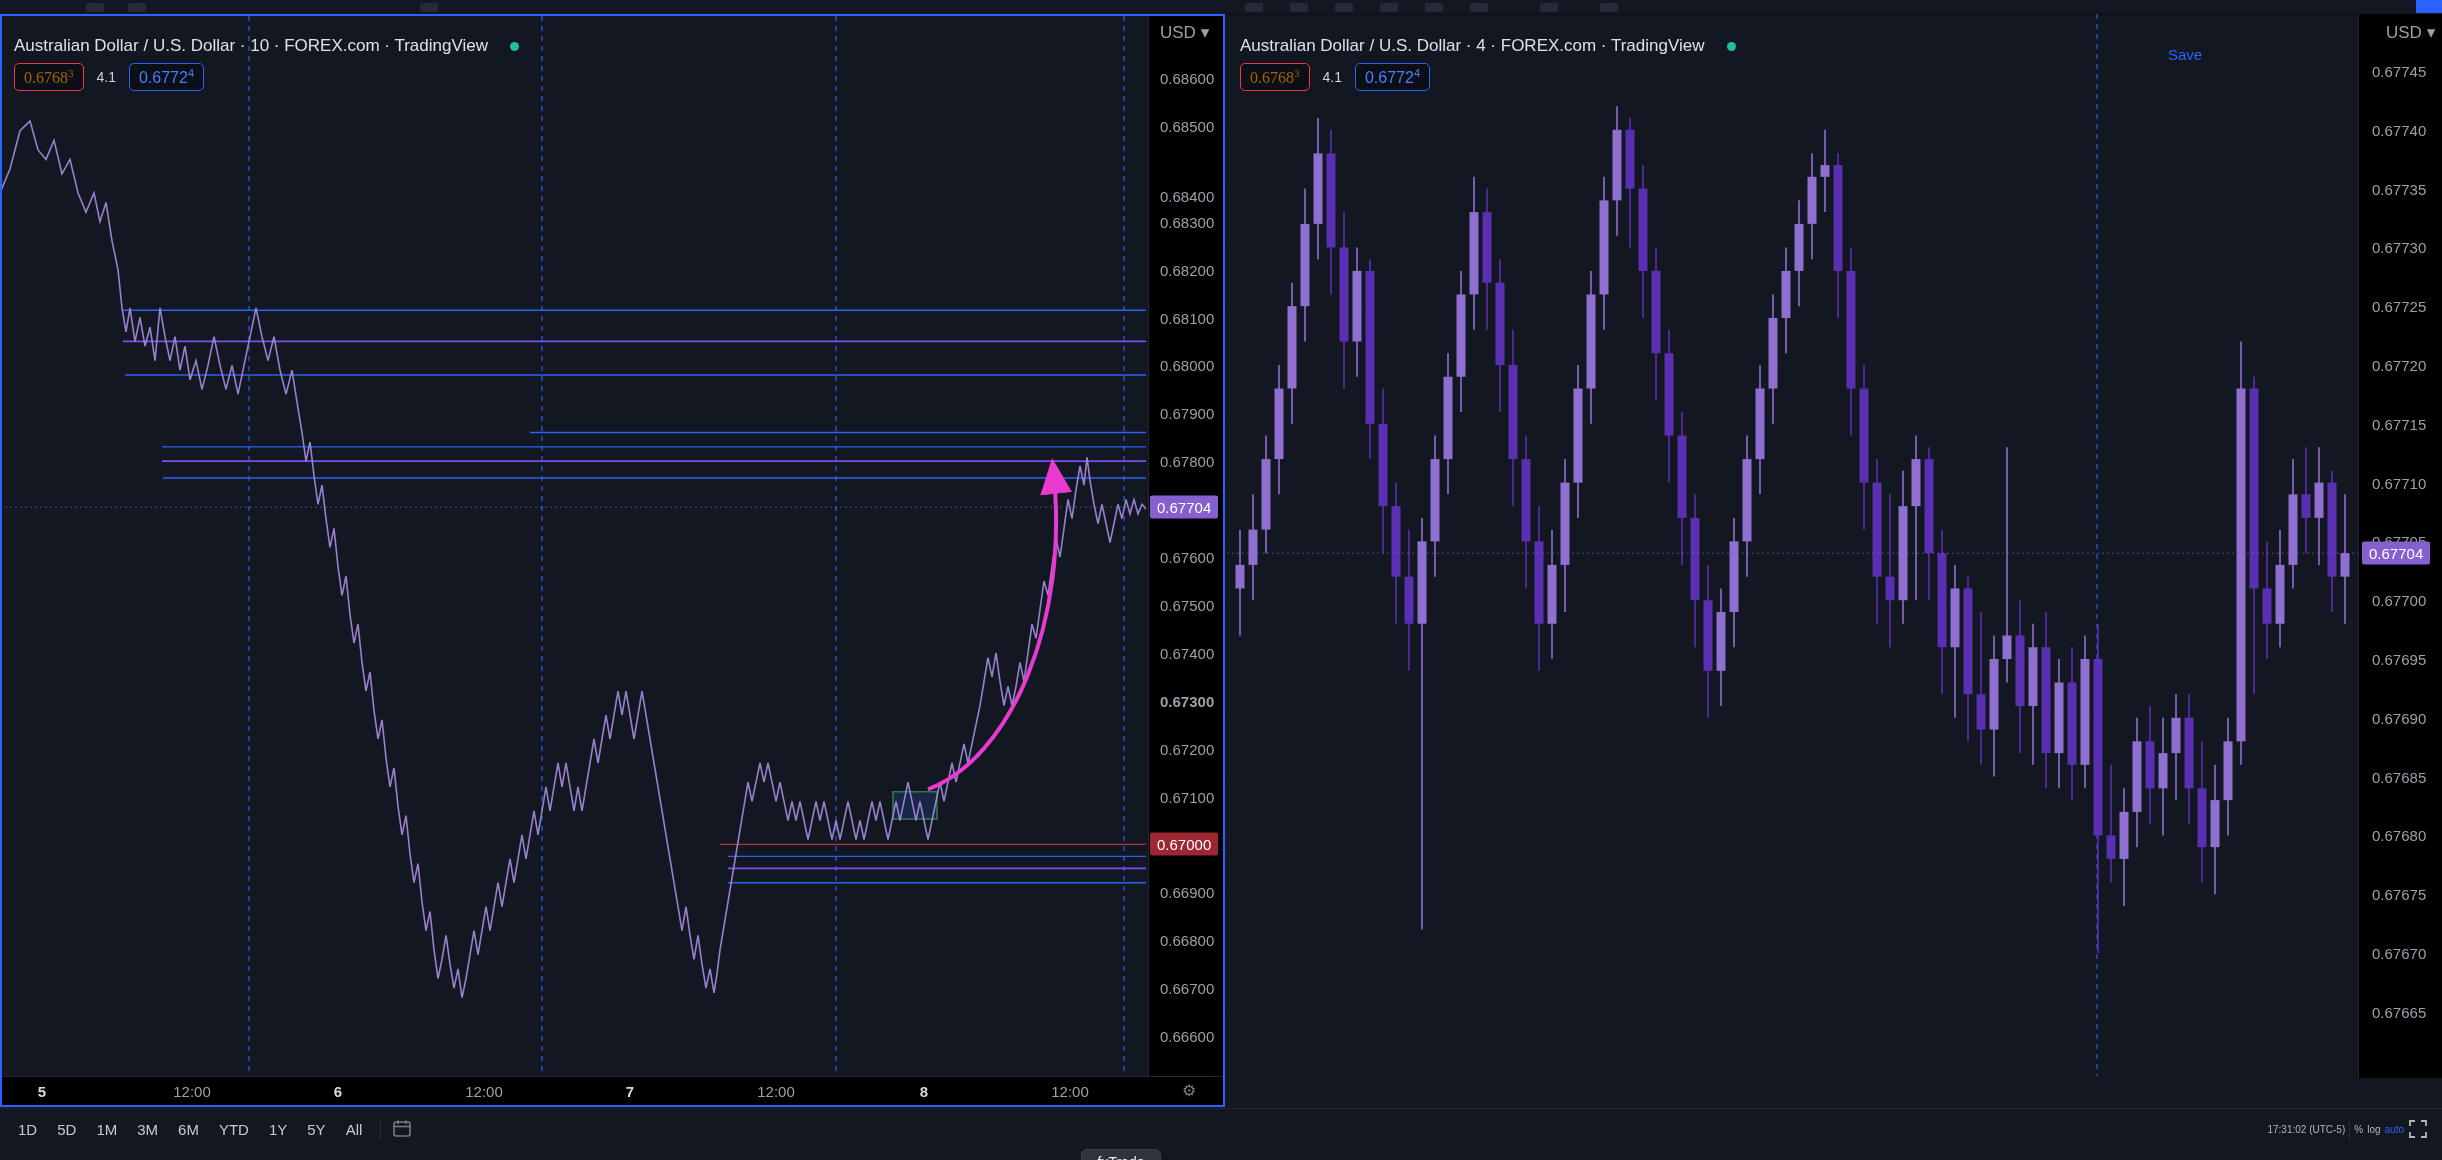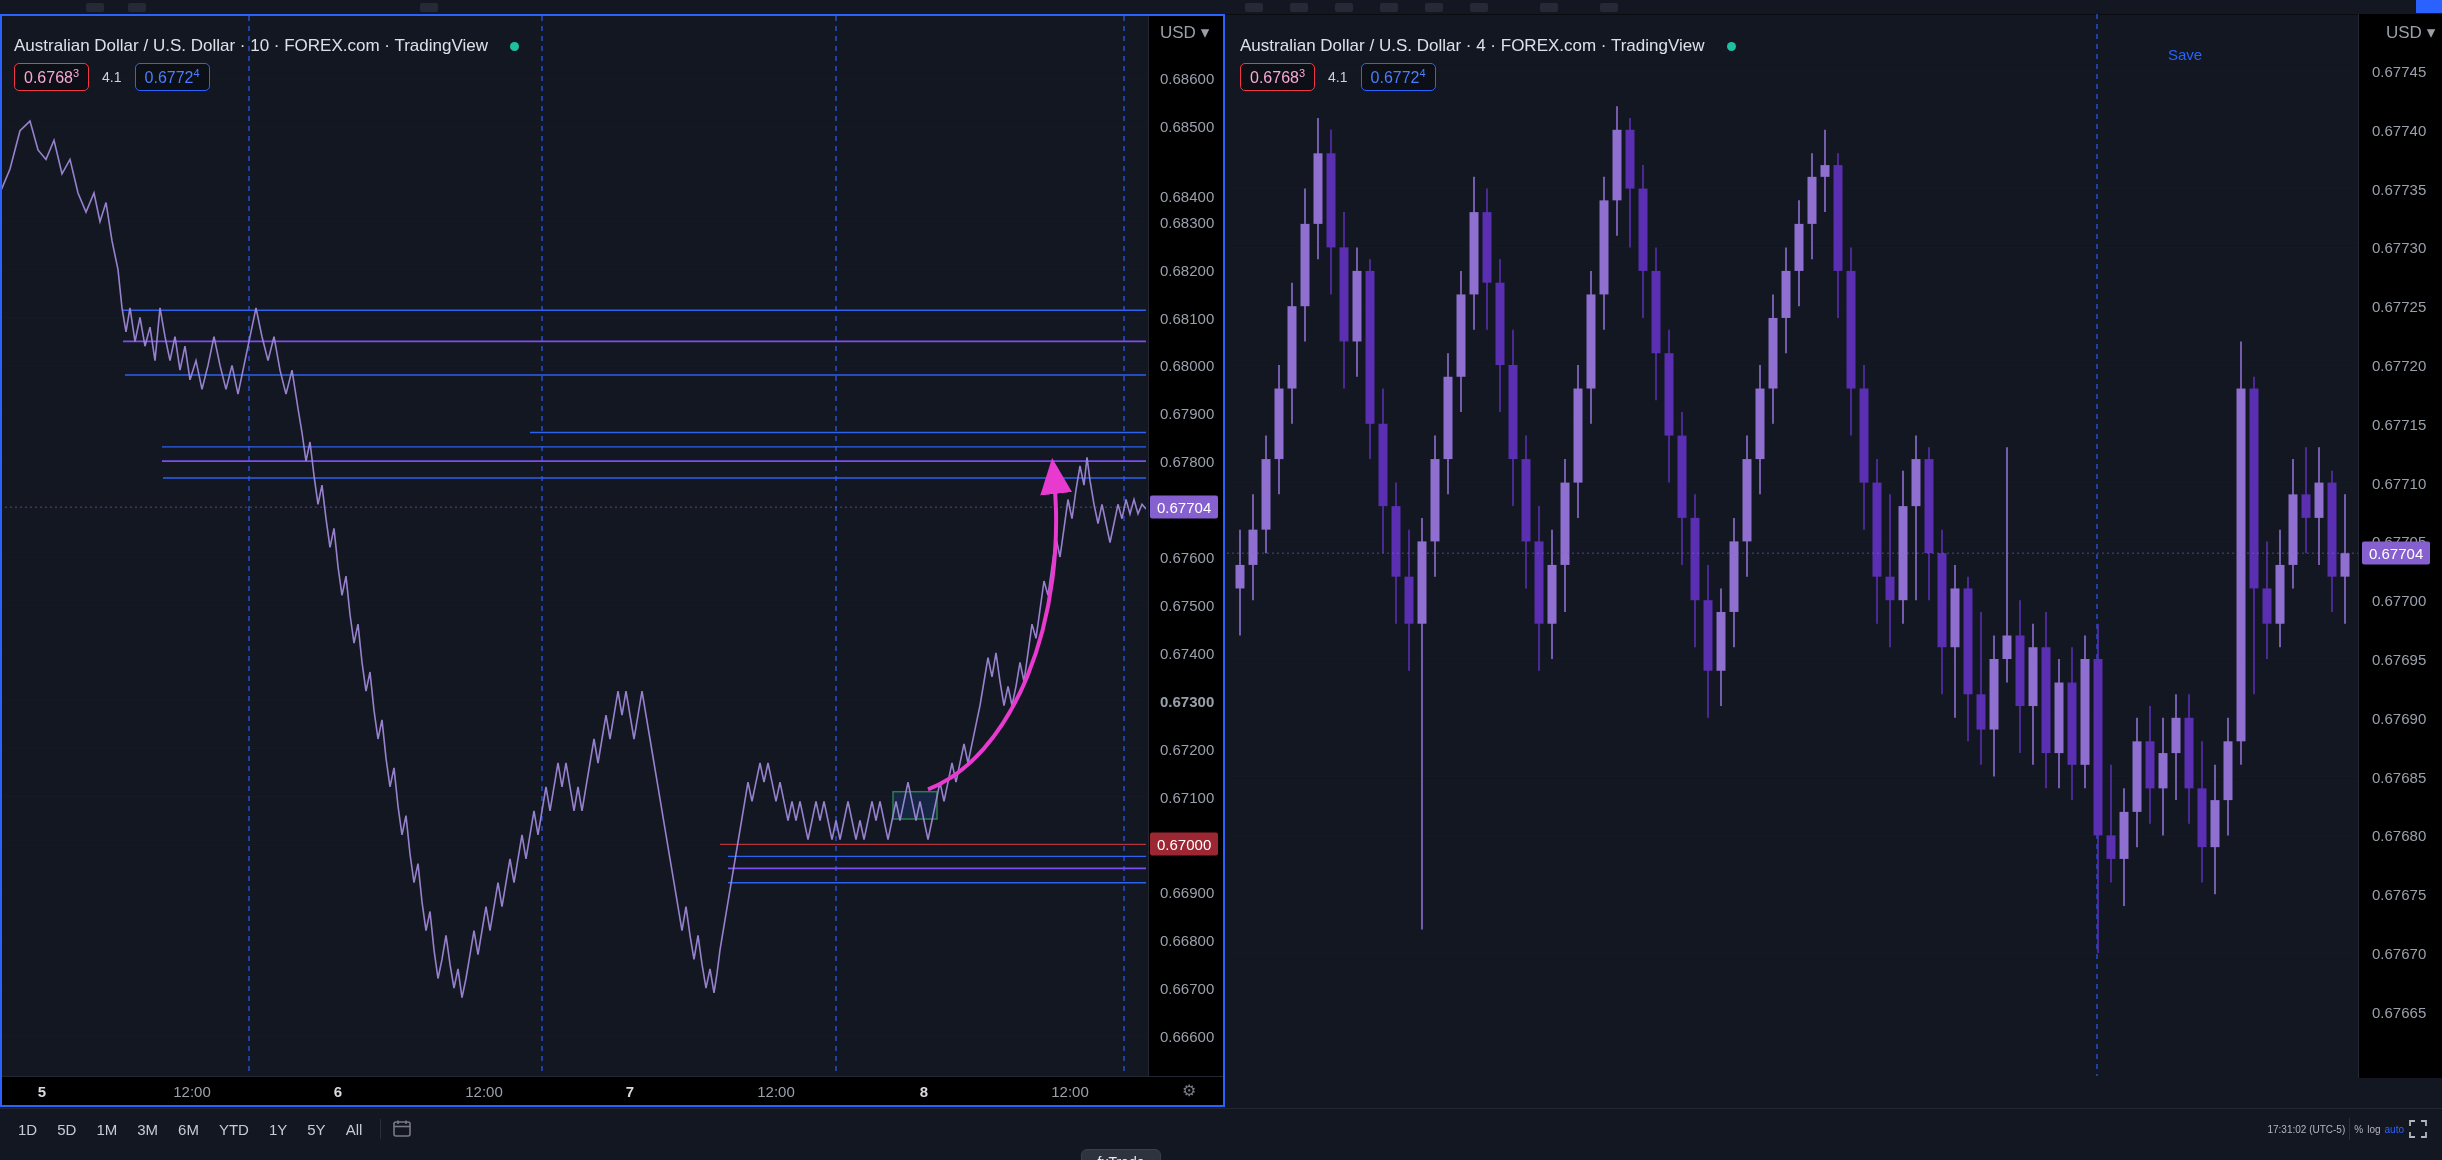--- a/index.html
+++ b/index.html
@@ -10,21 +10,21 @@
   .save-btn{position:absolute;top:0;color:#2962ff;font-size:15px;line-height:13px;margin-top:48px;}
   .top-blue-btn{position:absolute;top:0;right:0;width:26px;height:13px;background:#2962ff;}
   .chart-svg{position:absolute;left:0;top:0;}
   
   .legend{position:absolute;z-index:5;}
   .legend .title-row{display:flex;align-items:center;gap:22px;}
   .chart-title{color:#dde1e7;font-size:17px;white-space:nowrap;}
   .status-dot{width:9px;height:9px;border-radius:50%;background:#1fc0a0;display:inline-block;}
   .quote-row{display:flex;align-items:center;gap:13px;margin-top:7px;}
   .quote-box{border-radius:5px;padding:3px 9px;font-size:16px;background:rgba(0,0,0,.35);}
-  .quote-box.bid{border:1.5px solid #f23645;color:#f9a8d4;}
+  .quote-box.bid{border:1.5px solid #f23645;color:#a16207;font-family:Liberation Serif, serif;}
   .quote-box.ask{border:1.5px solid #2962ff;color:#4a7dff;}
   .quote-box sup{font-size:11px;}
   .spread{color:#cfd3dc;font-size:14px;}
   
   .price-axis{position:absolute;top:0;bottom:0;background:#000;z-index:4;}
   .price-axis .sep{position:absolute;left:0;top:0;bottom:0;width:1px;background:#232732;}
   .usd-switch{position:absolute;top:8px;color:#9aa0ab;font-size:17px;white-space:nowrap;}
   .tick{position:absolute;color:#9aa0ab;font-size:15px;transform:translateY(-50%);white-space:nowrap;}
   .price-tag{position:absolute;transform:translateY(-50%);color:#fff;font-size:15px;padding:3px 7px;border-radius:2px;white-space:nowrap;z-index:6;}
   .price-tag.current{background:#8660cf;}

